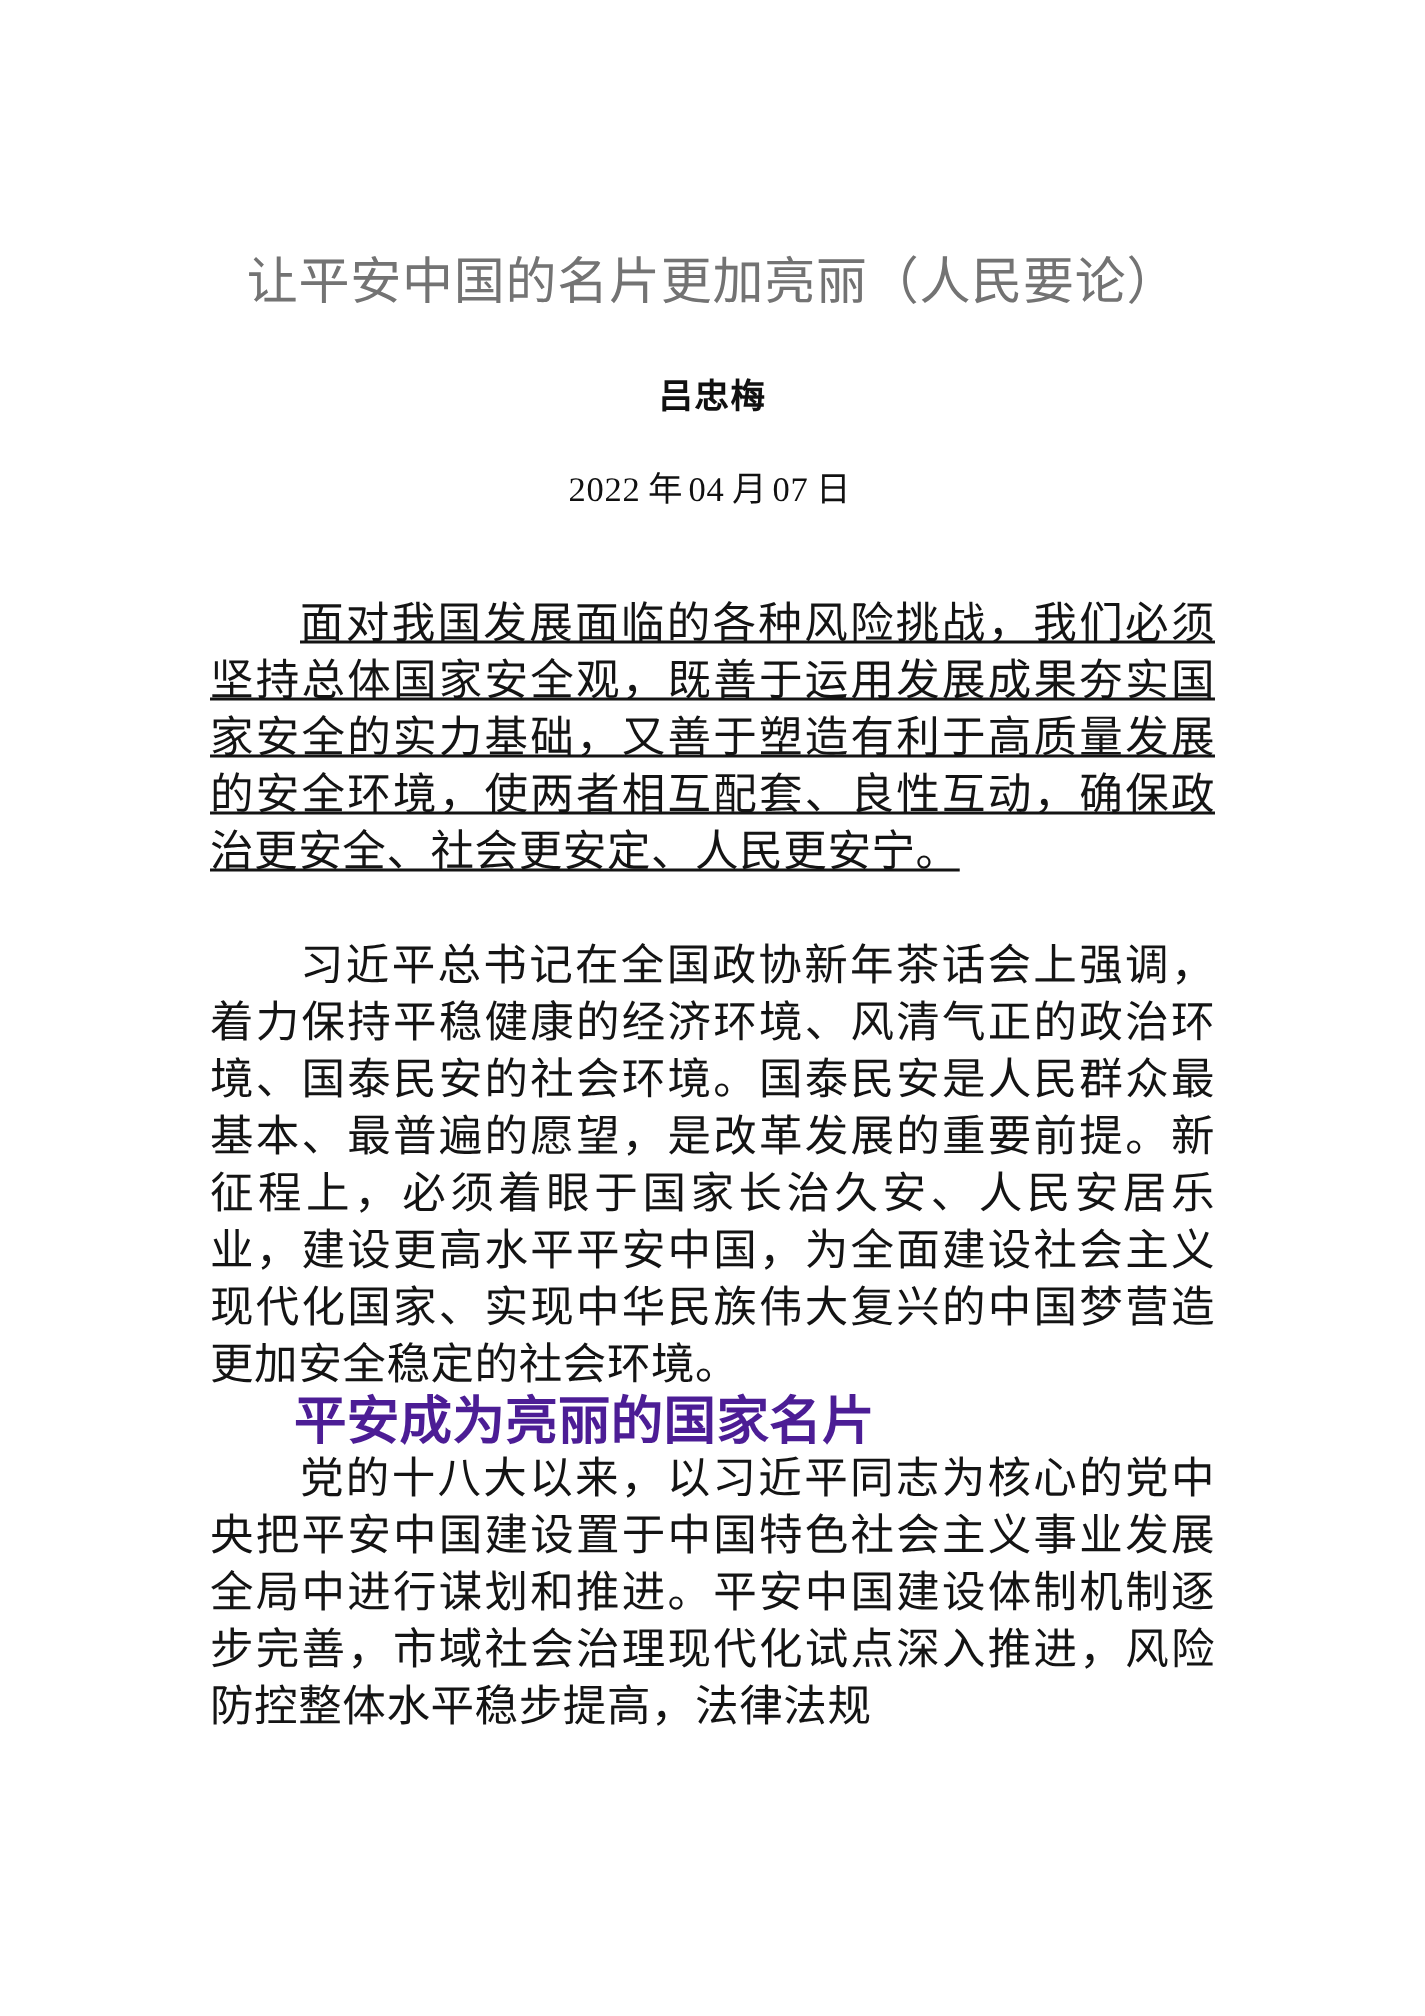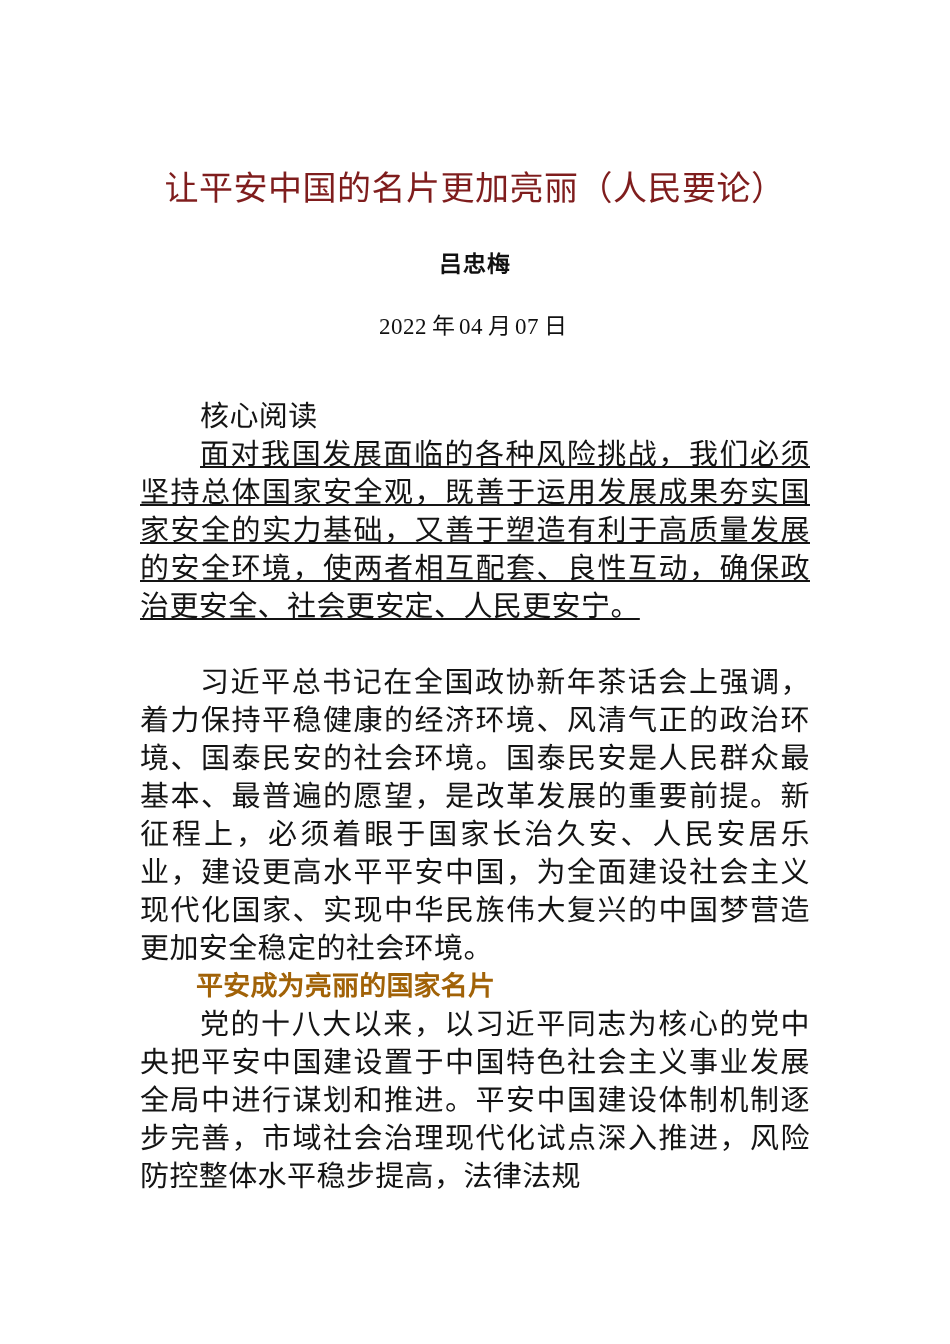--- a/index.html
+++ b/index.html
@@ -22,21 +22,21 @@
   
   .masthead {
     padding-top: 168px;
   }
 
   .doc-title {
     font-family: "Liberation Serif", "DejaVu Serif", serif;
     font-size: 34px;
     font-weight: 400;
     line-height: 1.25;
-    color: #7f1d1d;
+    color: #737373;
     text-align: center;
     letter-spacing: 0.5px;
     margin: 0;
     padding: 0 60px;
   }
 
   .doc-author {
     font-family: "Liberation Serif", "DejaVu Serif", serif;
     font-size: 23px;
     font-weight: 700;
@@ -86,24 +86,24 @@
     text-indent: 60px;
   }
 
   .para.gap-after {
     margin-bottom: 38px;
     text-decoration: underline;
   }
 
   .subhead {
     font-family: "Liberation Sans", "DejaVu Sans", sans-serif;
-    font-size: 27px;
+    font-size: 35px;
     font-weight: 700;
     line-height: 38px;
-    color: #a16207;
+    color: #4c1d95;
     text-indent: 56px;
     margin: 0;
     letter-spacing: 0.2px;
   }
 </style>
 </head>
 <body>
 
 <div class="page">
 
@@ -114,21 +114,20 @@
     <div class="doc-author">吕忠梅</div>
 
     <div class="doc-date">
       <span class="num">2022</span><span class="unit">年</span><span class="num">04</span><span class="unit">月</span><span class="num">07</span><span class="unit">日</span>
     </div>
 
   </div>
 
   <div class="doc-body">
 
-    <p class="para indent">核心阅读</p>
 
     <p class="para indent gap-after">面对我国发展面临的各种风险挑战，我们必须坚持总体国家安全观，既善于运用发展成果夯实国家安全的实力基础，又善于塑造有利于高质量发展的安全环境，使两者相互配套、良性互动，确保政治更安全、社会更安定、人民更安宁。</p>
 
     <p class="para indent">习近平总书记在全国政协新年茶话会上强调，着力保持平稳健康的经济环境、风清气正的政治环境、国泰民安的社会环境。国泰民安是人民群众最基本、最普遍的愿望，是改革发展的重要前提。新征程上，必须着眼于国家长治久安、人民安居乐业，建设更高水平平安中国，为全面建设社会主义现代化国家、实现中华民族伟大复兴的中国梦营造更加安全稳定的社会环境。</p>
 
     <h2 class="subhead">平安成为亮丽的国家名片</h2>
 
     <p class="para indent">党的十八大以来，以习近平同志为核心的党中央把平安中国建设置于中国特色社会主义事业发展全局中进行谋划和推进。平安中国建设体制机制逐步完善，市域社会治理现代化试点深入推进，风险防控整体水平稳步提高，法律法规</p>
 
   </div>

